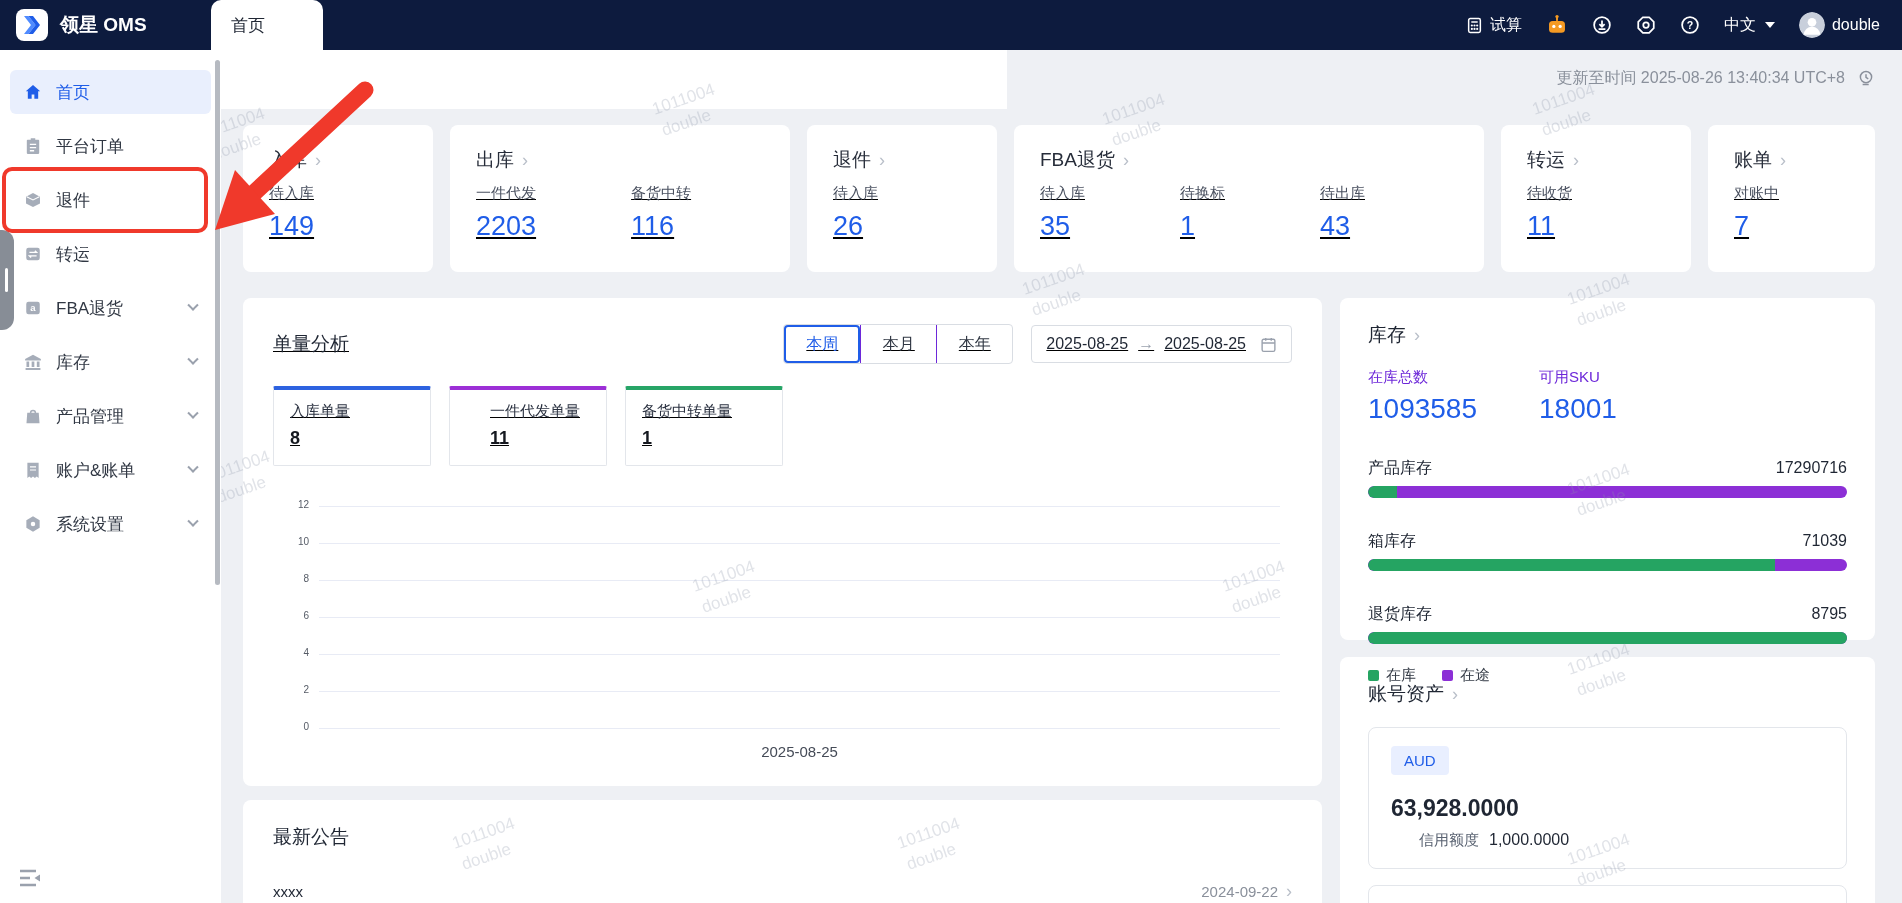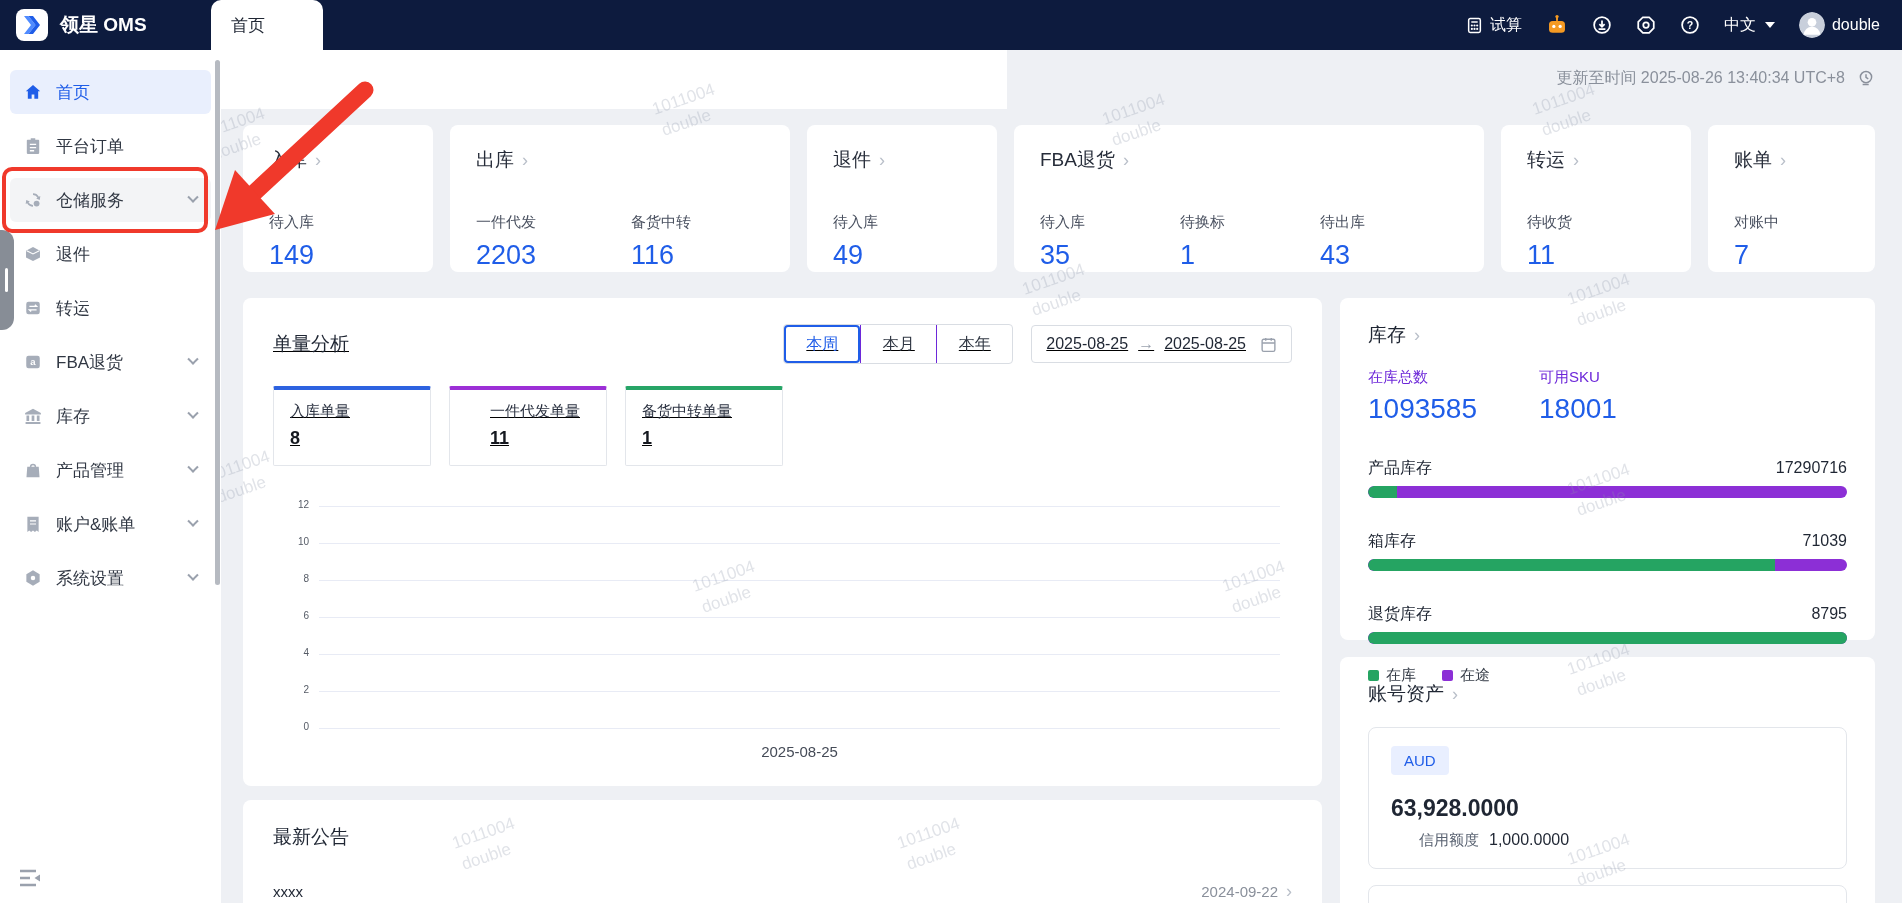--- a/index.html
+++ b/index.html
@@ -38,21 +38,21 @@
   
   .tab-extension { position:absolute; left:221px; top:50px; width:786px; height:59px; background:#fff; z-index:1; }
   .main { position:absolute; left:221px; top:50px; right:0; bottom:0; padding:16px 27px 0 22px; overflow:hidden; z-index:2; }
   .update-row { height:24px; display:flex; justify-content:flex-end; align-items:center; gap:12px; color:#8a909b; font-size:16px; }
   .update-icon { width:18px; height:18px; color:#8a909b; }
 
   .cards-row { display:flex; gap:17px; margin-top:35px; height:147px; }
   .stat-card { background:#fff; border-radius:8px; padding:22px 26px; flex:0 0 auto; }
   .stat-card .title-row { display:flex; align-items:center; gap:8px; font-size:19px; color:#272d3a; cursor:pointer; }
   .chevron-glyph { color:#b9bfc9; font-size:18px; line-height:1; }
-  .metrics { display:flex; gap:95px; margin-top:40px; }
+  .metrics { display:flex; gap:95px; margin-top:11px;text-decoration:underline; }
   .metric .m-label { font-size:15px; color:#4a5160; }
   .metric .m-value { font-size:27px; color:#1f5de8; margin-top:8px; font-weight:500; }
 
   .content-cols { display:flex; gap:18px; margin-top:26px; align-items:flex-start; }
   .col-left { width:1079px; flex:0 0 auto; }
   .col-right { width:535px; flex:0 0 auto; }
   .panel { background:#fff; border-radius:8px; }
 
   
   .volume-panel { height:488px; padding:26px 30px;text-decoration:underline; }
@@ -197,28 +197,20 @@
           <path d="M8 1.8 1.6 7.4h1.8V14h3.4v-3.7h2.4V14h3.4V7.4h1.8z" fill="currentColor"></path>
         </svg>
       <span>首页</span>
     </div>
     <div class="nav-item">
       <svg class="ic" viewBox="0 0 16 16">
           <path fill-rule="evenodd" d="M6 1.2h4v1.3h2.8c.4 0 .7.3.7.7v11.1c0 .4-.3.7-.7.7H3.2a.7.7 0 0 1-.7-.7V3.2c0-.4.3-.7.7-.7H6zM5.2 6h5.6v1.2H5.2zm0 2.8h5.6V10H5.2zm0 2.8h3.8v1.2H5.2z" fill="currentColor"></path>
         </svg>
       <span>平台订单</span>
     </div>
-    <div class="nav-item hovered">
-      <svg class="ic" viewBox="0 0 16 16">
-          <path d="M8 2.1a5.9 5.9 0 0 1 5.2 3.1l1.3-.7-.5 3.6-3.2-1.5 1.2-.6A4.4 4.4 0 0 0 8 3.6zM8 13.9a5.9 5.9 0 0 1-5.2-3.1l-1.3.7.5-3.6 3.2 1.5-1.2.6A4.4 4.4 0 0 0 8 12.4z" fill="currentColor"></path>
-          <circle cx="11.2" cy="11.2" r="2.6" fill="currentColor"></circle>
-        </svg>
-      <span>仓储服务</span>
-      <span class="chev"></span>
-    </div>
     <div class="nav-item">
       <svg class="ic" viewBox="0 0 16 16">
           <path d="M8 1.8 14.2 5v6L8 14.2 1.8 11V5z" fill="currentColor"></path>
           <path d="M2.4 5.2 8 7.9l5.6-2.7" stroke="#fff" stroke-width="1" fill="none"></path>
         </svg>
       <span>退件</span>
     </div>
     <div class="nav-item">
       <svg class="ic" viewBox="0 0 16 16">
           <rect x="2" y="2.5" width="12" height="11" rx="2" fill="currentColor"></rect>
@@ -316,21 +308,21 @@
       </div>
     </div>
     <div class="stat-card" style="width:190px">
       <div class="title-row">
         <span>退件</span>
         <span class="chevron-glyph">›</span>
       </div>
       <div class="metrics">
         <div class="metric">
             <div class="m-label">待入库</div>
-            <div class="m-value">49</div>
+            <div class="m-value">26</div>
           </div>
       </div>
     </div>
     <div class="stat-card" style="width:470px">
       <div class="title-row">
         <span>FBA退货</span>
         <span class="chevron-glyph">›</span>
       </div>
       <div class="metrics">
         <div class="metric">

